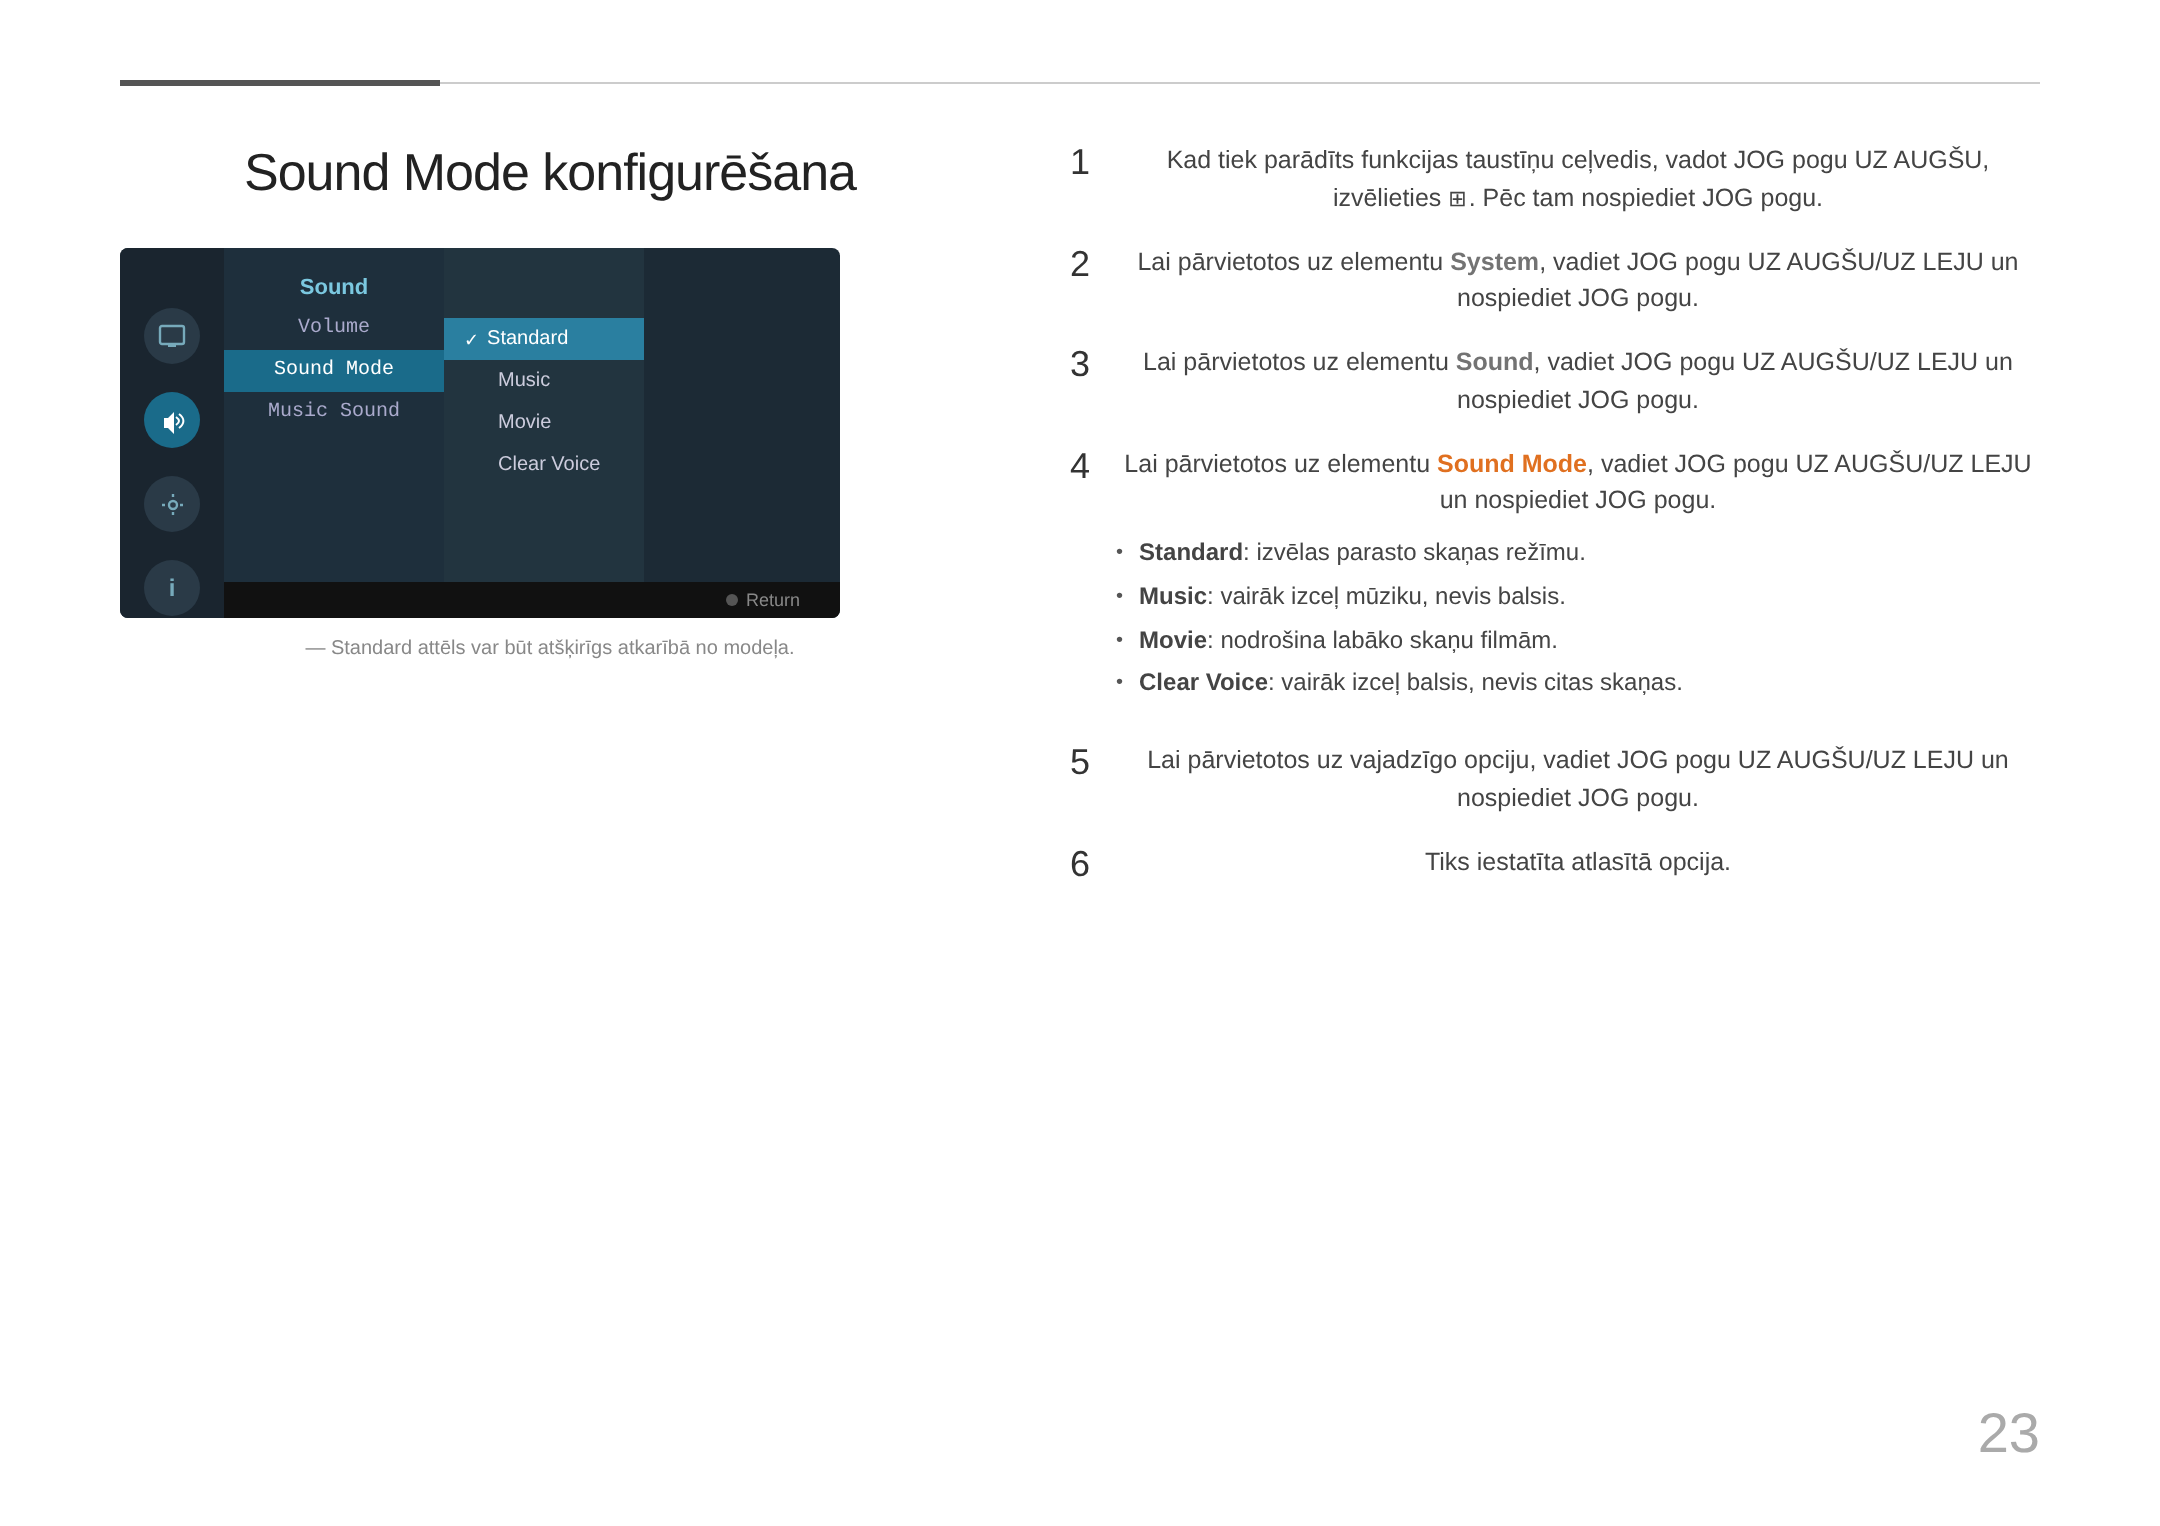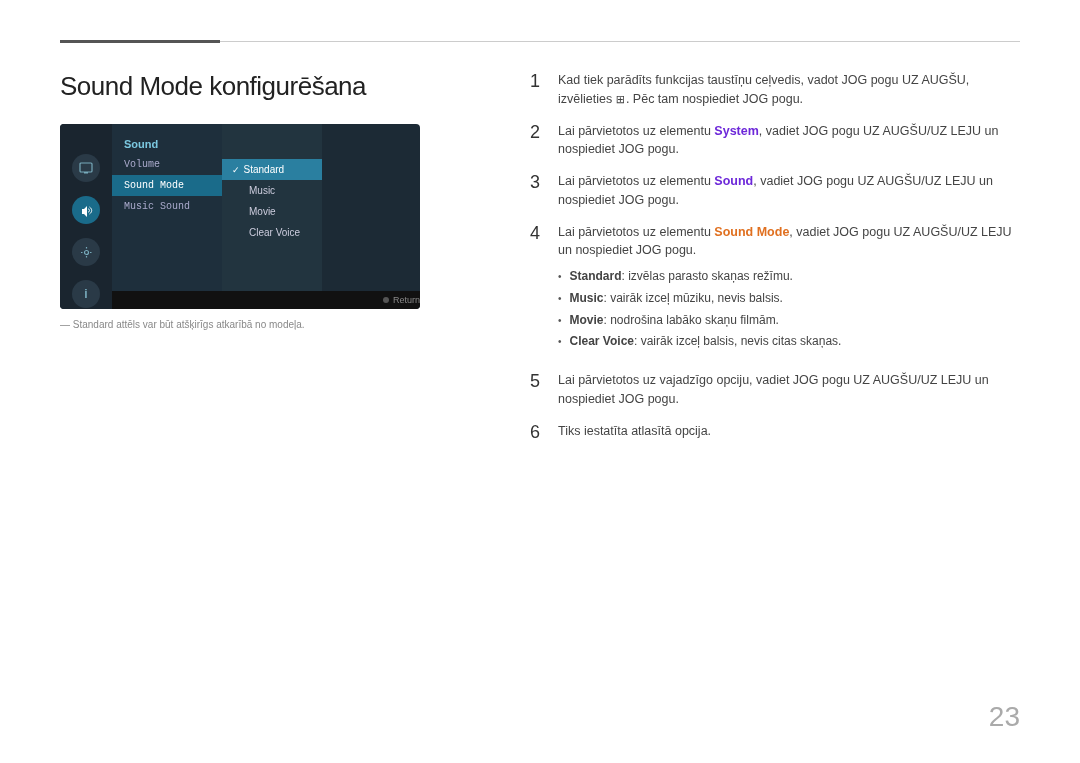--- a/index.html
+++ b/index.html
@@ -37,20 +37,21 @@
       flex: 1;
       height: 1px;
       background: #ccc;
     }
 
     
     .main-content {
       display: flex;
       gap: 40px;
       align-items: flex-start;
+      text-align: center;
     }
 
     
     .left-panel {
       width: 430px;
       flex-shrink: 0;
     }
 
     .page-title {
       font-size: 26px;
@@ -167,21 +168,21 @@
     .tv-return-bar {
       position: absolute;
       bottom: 0;
       right: 0;
       width: 308px;
       background: #111;
       height: 18px;
       display: flex;
       align-items: center;
       justify-content: flex-end;
-      padding-right: 0;
+      padding-right: 20px;
       gap: 4px;
       font-size: 9px;
       color: #888;
     }
 
     .return-dot {
       width: 6px;
       height: 6px;
       background: #555;
       border-radius: 50%;
@@ -220,21 +221,21 @@
     }
 
     .step-text {
       font-size: 12.5px;
       color: #444;
       line-height: 1.5;
       flex: 1;
     }
 
     .step-text .highlight-blue {
-      color: #6d28d9;
+      color: #737373;
       font-weight: bold;
     }
 
     .step-text .highlight-orange {
       color: #e07020;
       font-weight: bold;
     }
 
     
     .bullet-list {

